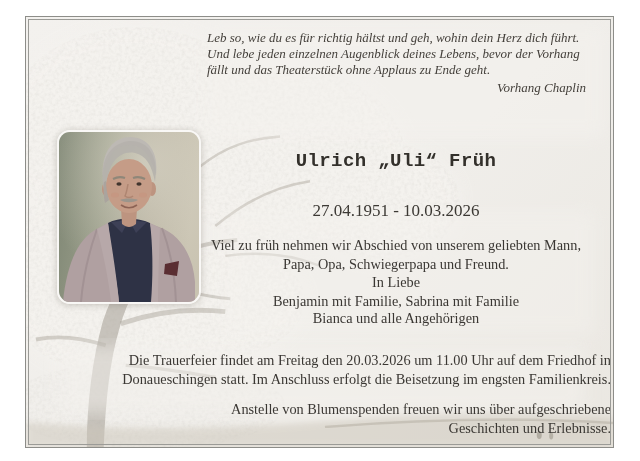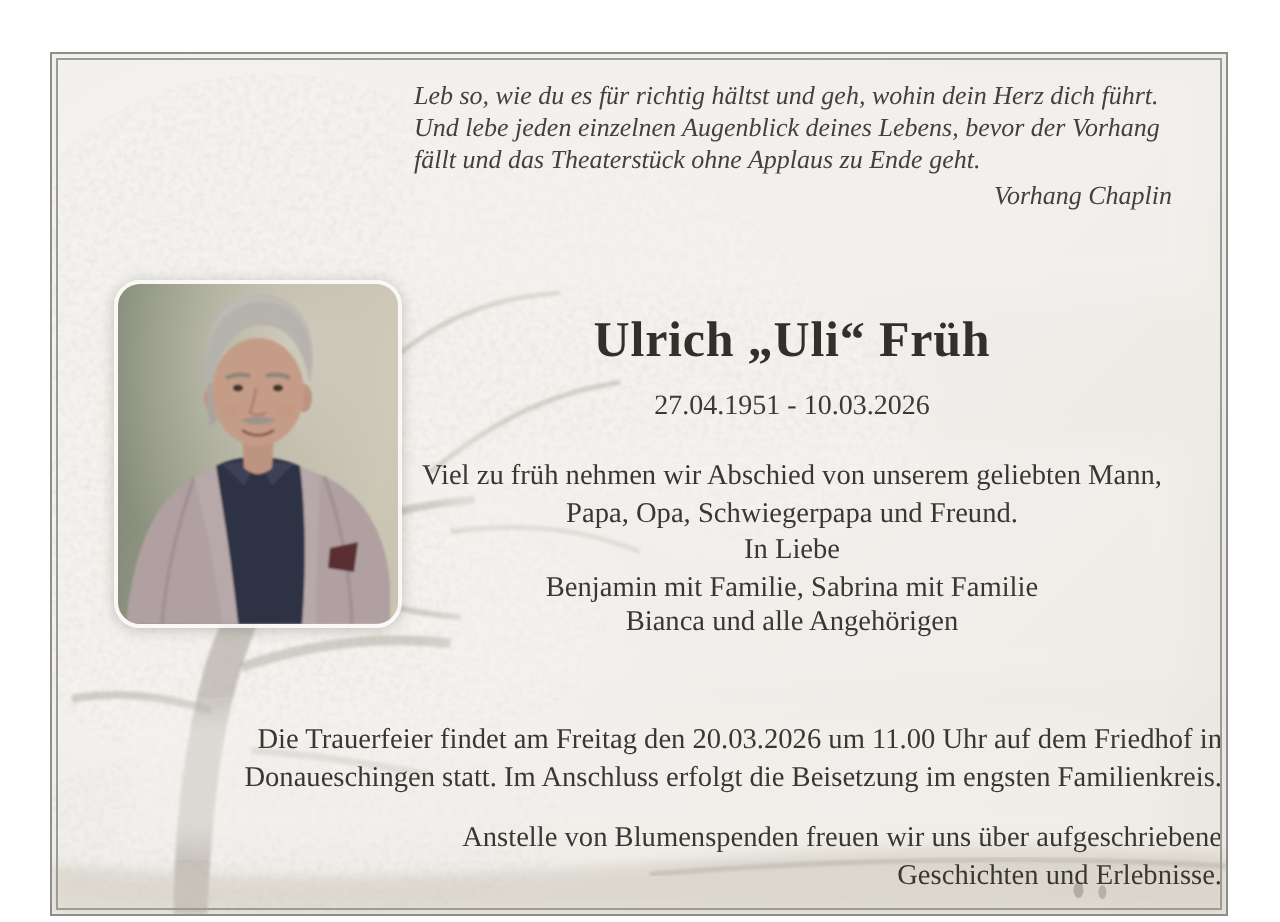--- a/index.html
+++ b/index.html
@@ -1,21 +1,21 @@
 <!DOCTYPE html>
 <html><head>
 <meta charset="utf-8">
 <style>
   html,body{margin:0;padding:0;}
   body{
     width:640px;height:461px;position:relative;background:#ffffff;
     font-family:"Liberation Serif", serif;color:#3a3733;overflow:hidden;
   }
   .card{
-    position:absolute;left:25px;top:26px;width:589px;height:432px;
+    position:absolute;left:25px;top:16px;width:589px;height:432px;
     background:linear-gradient(135deg,#f3f1ee 0%,#f0eeea 55%,#eae7e1 100%);
     border:1px solid #8d8d89;box-sizing:border-box;
   }
   .card::after{
     content:"";position:absolute;inset:2px;border:1px solid #9b9b97;pointer-events:none;
   }
   .bgsvg{position:absolute;left:0;top:0;width:100%;height:100%;}
 
   .quote{
     position:absolute;left:181px;top:13px;width:399px;
@@ -27,22 +27,22 @@
   .photo{
     position:absolute;left:31px;top:113px;width:140px;height:170px;
     border-radius:13px;border:2px solid rgba(250,249,246,0.92);
     overflow:hidden;box-shadow:0 1px 7px rgba(110,104,92,0.35);
   }
   .photo svg{display:block;width:100%;height:100%;}
 
   .rcol{
     position:absolute;left:170px;top:129px;width:400px;text-align:center;
   }
-  .name{font-size:25px;font-weight:bold;line-height:30px;letter-spacing:0.4px;color:#33302b;}
-  .dates{font-size:14px;line-height:21px;margin-top:7px;color:#3c3934;}
+  .name{font-size:19px;font-weight:bold;line-height:30px;letter-spacing:0.4px;color:#33302b;font-family:Liberation Mono, monospace;}
+  .dates{font-size:17px;line-height:21px;margin-top:24px;color:#3c3934;}
   .announce{margin-top:15px;font-size:14.3px;line-height:19px;}
   .inliebe{font-size:14.3px;line-height:17px;}
   .fam{margin-top:2px;font-size:14.3px;line-height:17.2px;}
 
   .bottom{
     position:absolute;left:15px;top:334px;width:570px;text-align:right;
     font-size:14.3px;line-height:18.5px;
   }
   .closing{margin-top:12px;}
 </style>

